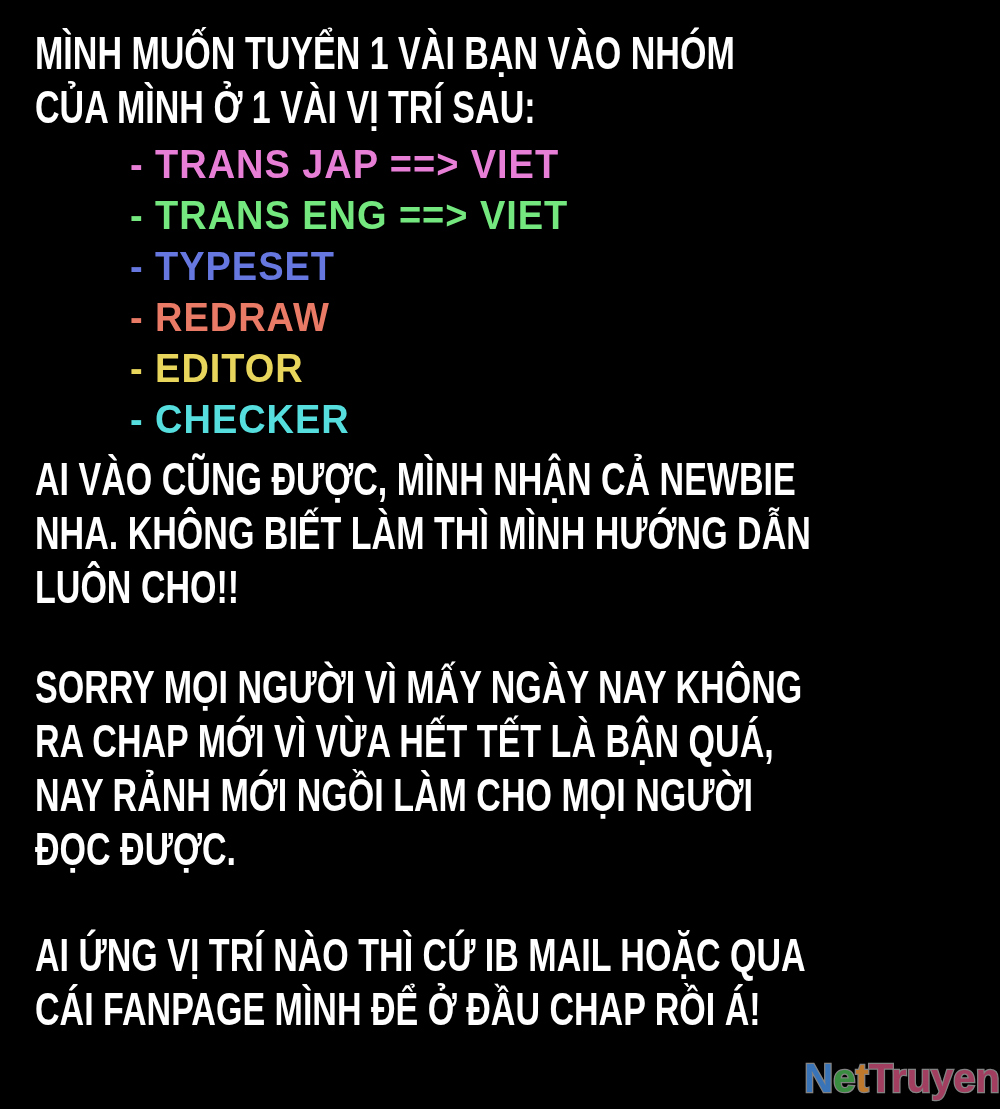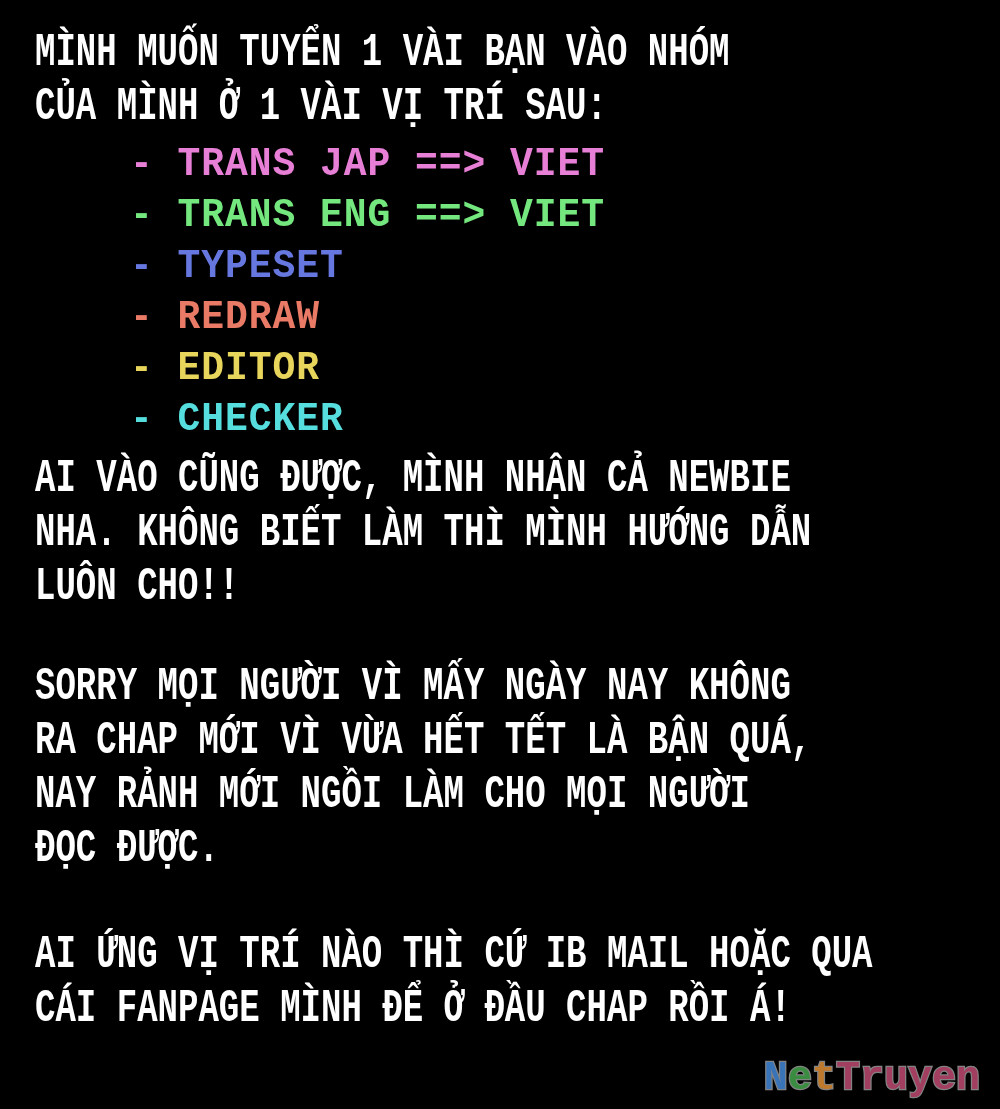--- a/index.html
+++ b/index.html
@@ -6,21 +6,21 @@
     margin: 0;
     padding: 0;
     background: #000;
   }
   .page {
     position: relative;
     width: 1000px;
     height: 1109px;
     background: #000000;
     overflow: hidden;
-    font-family: Liberation Mono, monospace;
+    font-family: Liberation Sans, sans-serif;
     font-weight: bold;
   }
   .block {
     position: absolute;
     transform-origin: top left;
   }
   .white-text {
     color: #ffffff;
     font-size: 46px;
     line-height: 54px;
@@ -34,21 +34,21 @@
     font-size: 40px;
     line-height: 51px;
     transform: scaleX(0.95);
     letter-spacing: 1px;
   }
   .roles .role-line {
     white-space: nowrap;
   }
   .watermark {
     position: absolute;
-    right: 20px;
+    right: 0;
     bottom: 8px;
     font-size: 40px;
     letter-spacing: 0px;
     white-space: nowrap;
     opacity: 0.92;
   }
   .watermark .wm-letter {
     -webkit-text-stroke: 2.5px #8f8f8f;
     paint-order: stroke fill;
   }

